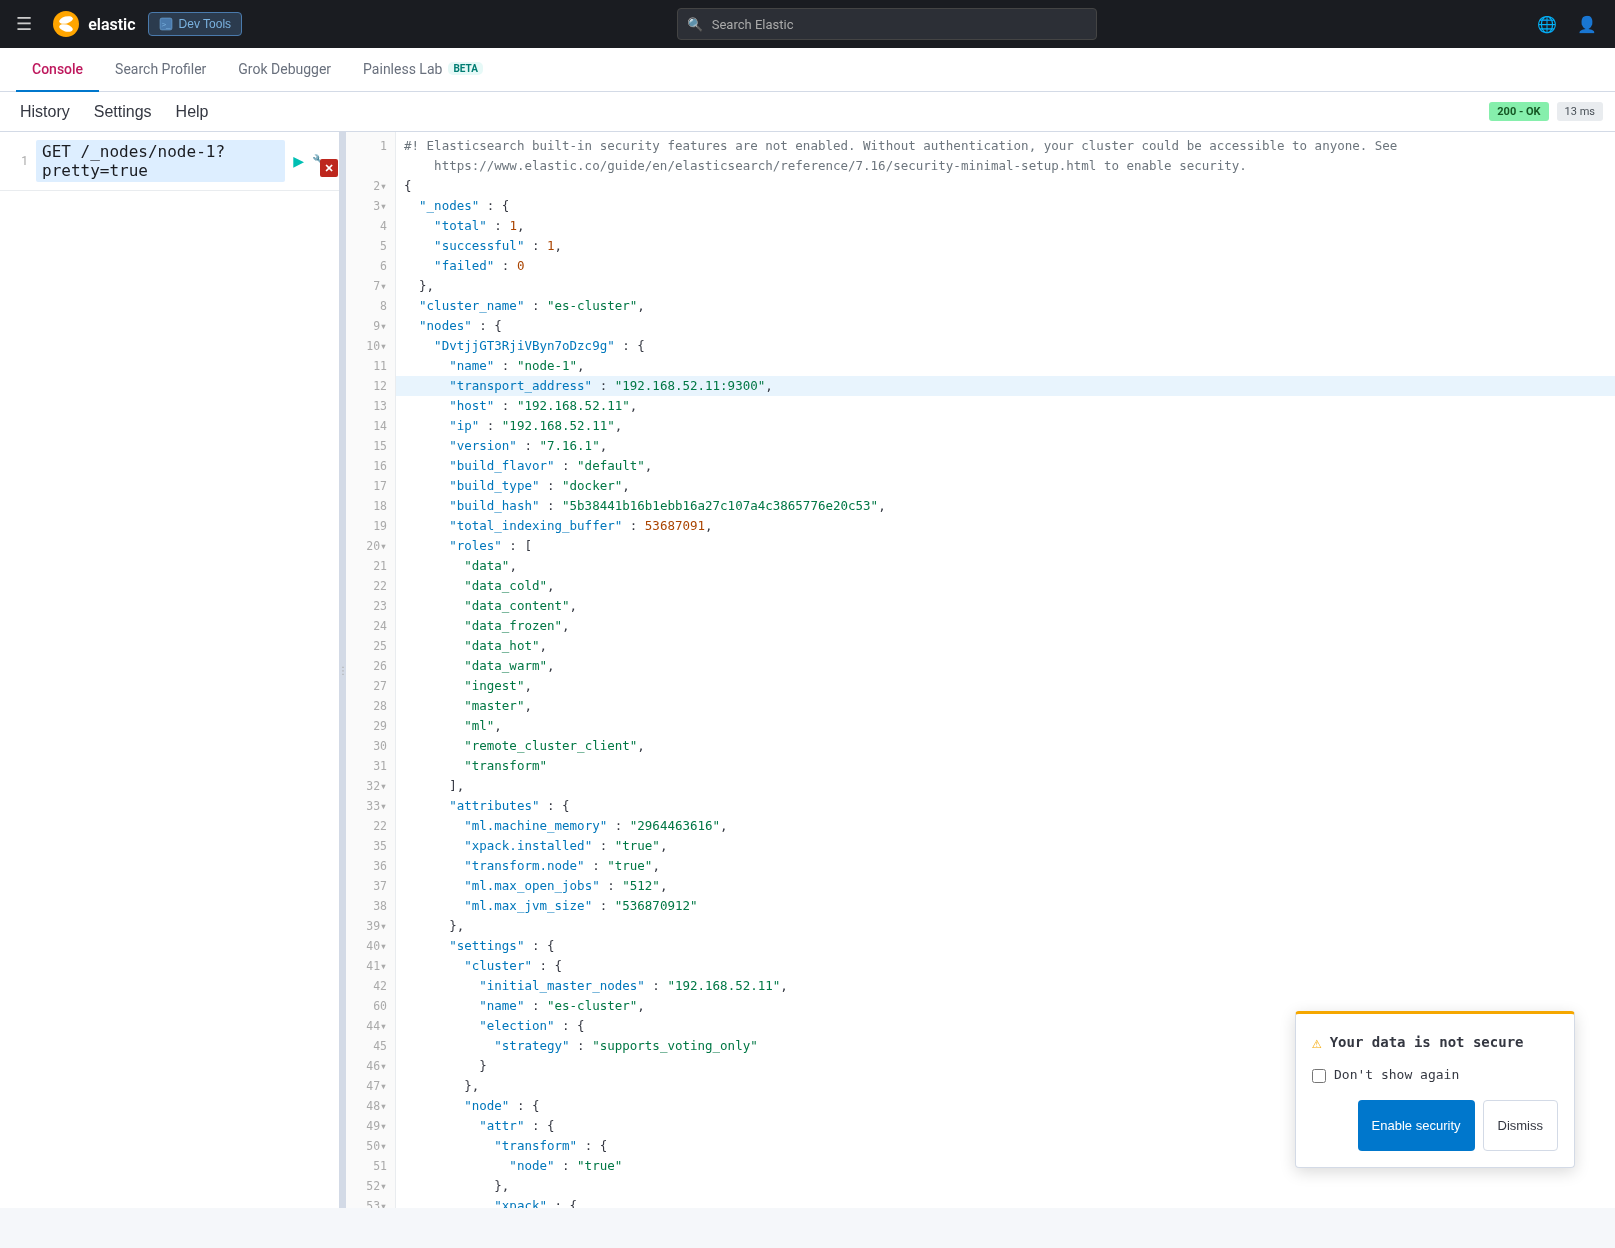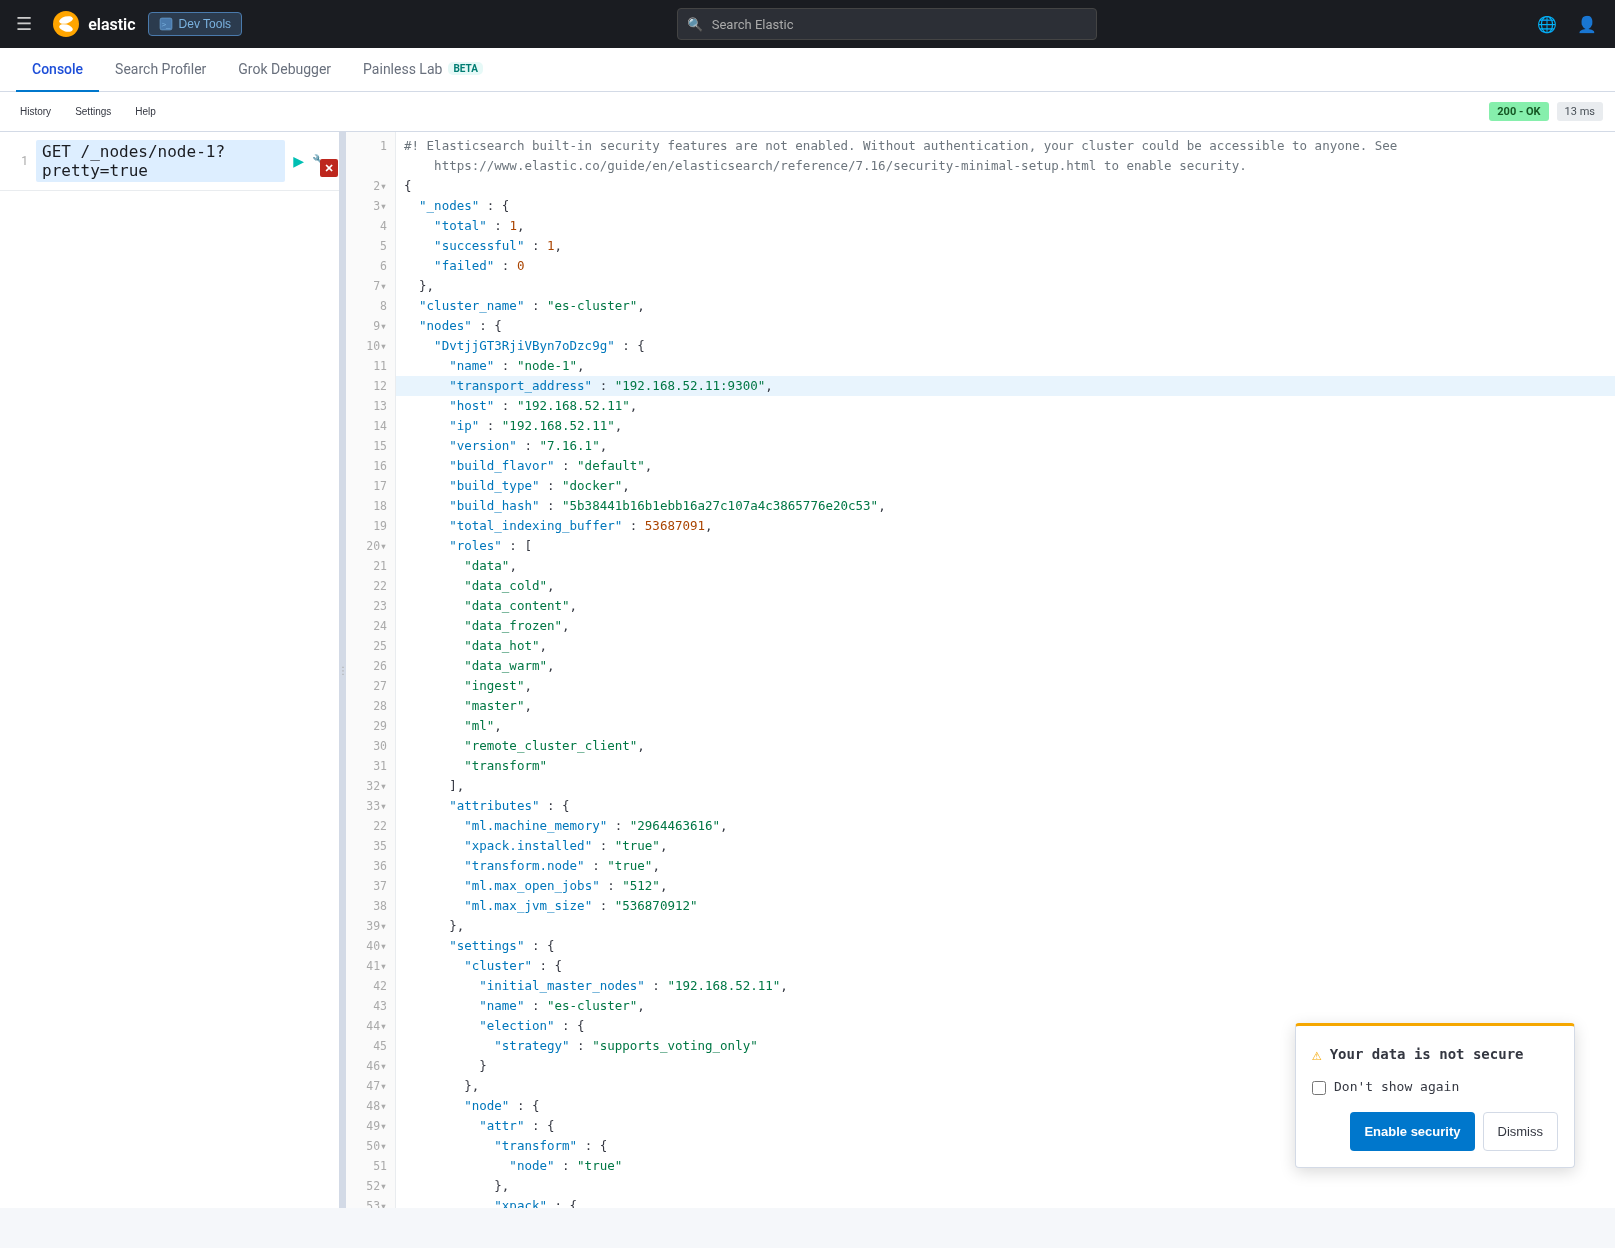--- a/index.html
+++ b/index.html
@@ -100,21 +100,21 @@
       display: flex;
       align-items: center;
       font-size: 14px;
       color: #69707d;
       cursor: pointer;
       border-bottom: 2px solid transparent;
       white-space: nowrap;
       text-decoration: none;
     }
     .tab.active {
-      color: #1d4ed8;
+      color: #be185d;
       border-bottom: 2px solid #07c;
       font-weight: 500;
     }
     .beta-badge {
       background: #e6f9f7;
       color: #017d73;
       font-size: 10px;
       font-weight: 700;
       padding: 1px 5px;
       border-radius: 5px;
@@ -129,21 +129,21 @@
       height: 40px;
       display: flex;
       align-items: center;
       padding: 0 12px;
       gap: 8px;
     }
     .toolbar-btn {
       background: none;
       border: none;
       cursor: pointer;
-      font-size: 10px;
+      font-size: 16px;
       color: #343741;
       padding: 4px 8px;
       border-radius: 4px;
     }
     .status-badge {
       margin-left: auto;
       background: #86efac;
       color: #155724;
       font-size: 11px;
       font-weight: 700;
@@ -335,24 +335,24 @@
     .popup-buttons {
       display: flex;
       gap: 8px;
       justify-content: flex-end;
     }
     .btn-enable {
       background: #0077cc;
       color: #fff;
       border: none;
       border-radius: 4px;
-      padding: 12px 14px;
+      padding: 18px 14px;
       font-size: 13px;
       cursor: pointer;
-      font-weight: 700;
+      font-weight: 400;
     }
     .btn-dismiss {
       background: #fff;
       color: #343741;
       border: 1px solid #d3dae6;
       border-radius: 4px;
       padding: 6px 14px;
       font-size: 13px;
       cursor: pointer;
     }
@@ -480,21 +480,21 @@
         <div class="collapsible">33▾</div>
         <div>22</div>
         <div>35</div>
         <div>36</div>
         <div>37</div>
         <div>38</div>
         <div class="collapsible">39▾</div>
         <div class="collapsible">40▾</div>
         <div class="collapsible">41▾</div>
         <div>42</div>
-        <div>43</div>
+        <div>60</div>
         <div class="collapsible">44▾</div>
         <div>45</div>
         <div class="collapsible">46▾</div>
         <div class="collapsible">47▾</div>
         <div class="collapsible">48▾</div>
         <div class="collapsible">49▾</div>
         <div class="collapsible">50▾</div>
         <div>51</div>
         <div class="collapsible">52▾</div>
         <div class="collapsible">53▾</div>

